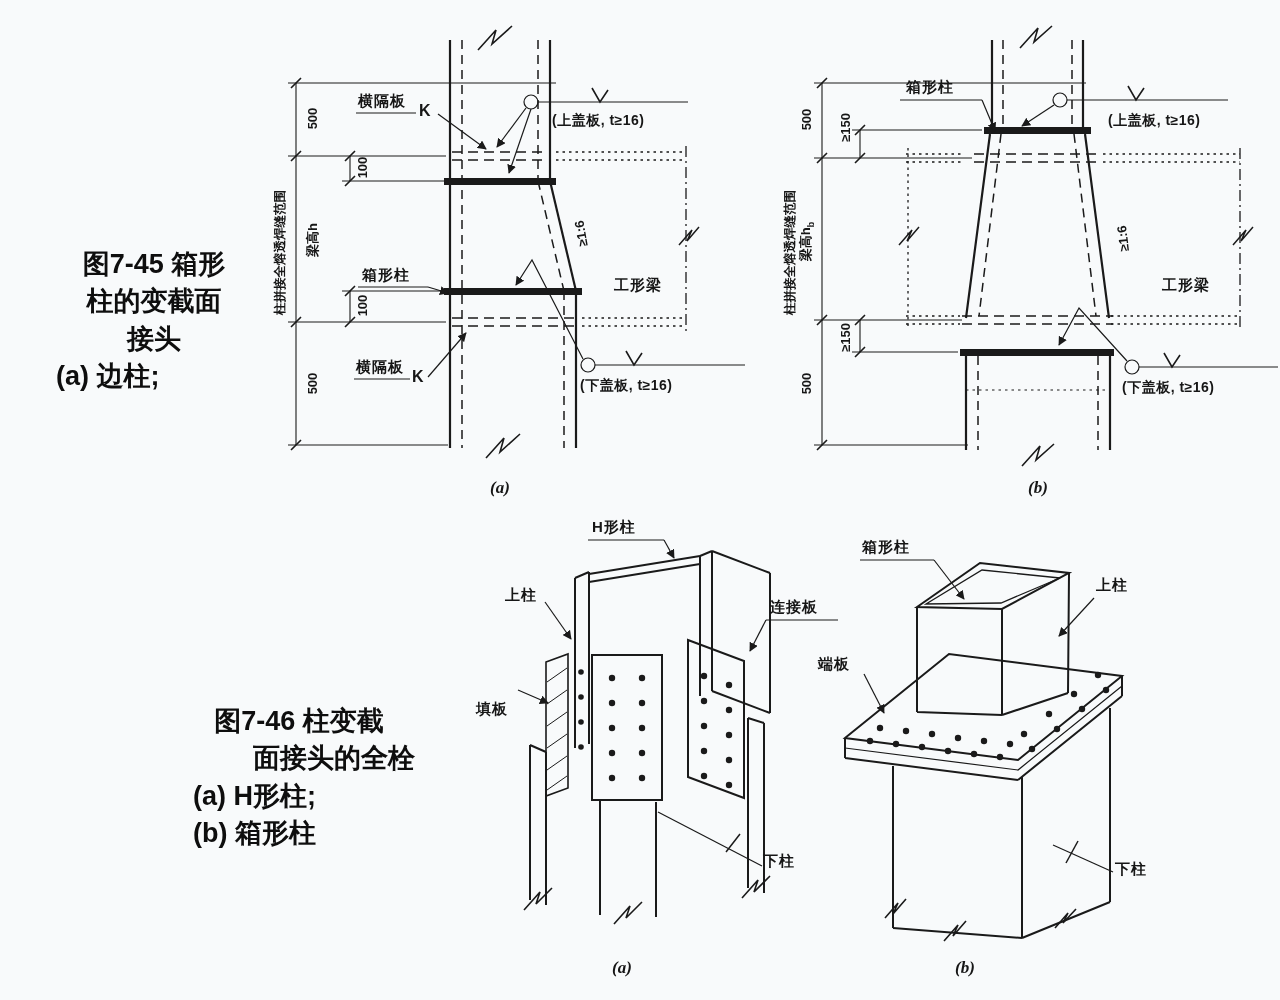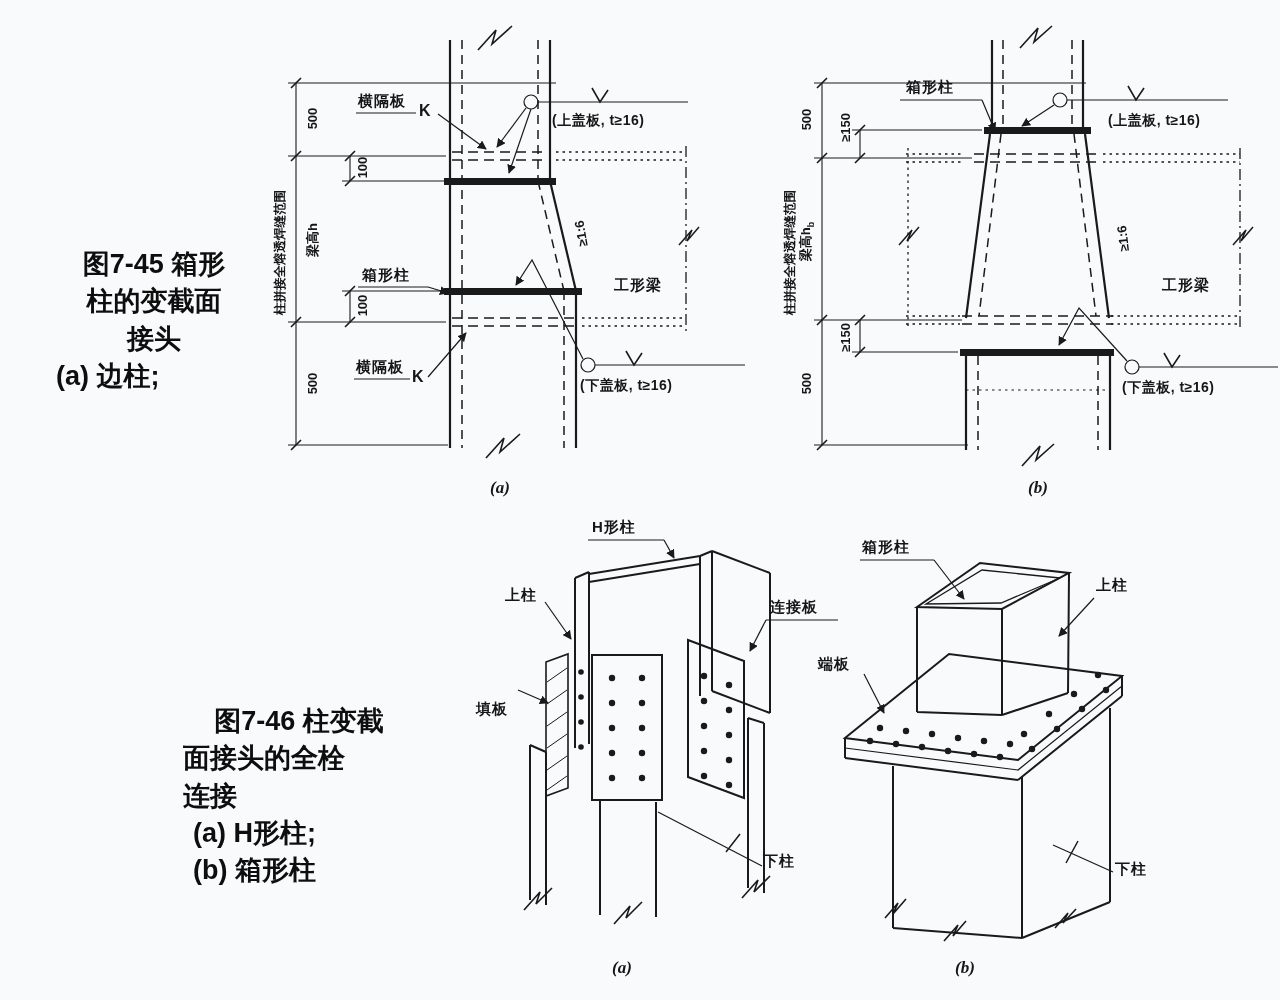--- a/index.html
+++ b/index.html
@@ -254,22 +254,21 @@
 <div class="lbl" style="left:1162px;top:276px;">工形梁</div>
 <div class="note" style="left:1108px;top:112px;">(上盖板, t≥16)</div>
 <div class="note" style="left:1122px;top:379px;">(下盖板, t≥16)</div>
 <div class="dim" style="left:1100px;top:231px;width:46px;transform:rotate(-97deg);">≥1:6</div>
 
 <div class="tag" style="left:490px;top:478px;">(a)</div>
 <div class="tag" style="left:1028px;top:478px;">(b)</div>
 
 <div class="figcap" style="left:183px;top:703px;width:232px;">
   <div class="cl" style="text-align:center;">图7-46 柱变截</div>
-  <div class="cl" style="text-align:left;">面接头的全栓</div>
-  <div class="cl" style="text-align:left;">连接</div>
+  <div class="cl" style="text-align:right;">面接头的全栓</div>
   <div class="ci">(a) H形柱;</div>
   <div class="ci">(b) 箱形柱</div>
 </div>
 
 <div class="lbl" style="left:592px;top:518px;">H形柱</div>
 <div class="lbl" style="left:505px;top:586px;">上柱</div>
 <div class="lbl" style="left:770px;top:598px;">连接板</div>
 <div class="lbl" style="left:476px;top:700px;">填板</div>
 <div class="lbl" style="left:763px;top:852px;">下柱</div>
 <div class="lbl" style="left:862px;top:538px;">箱形柱</div>

